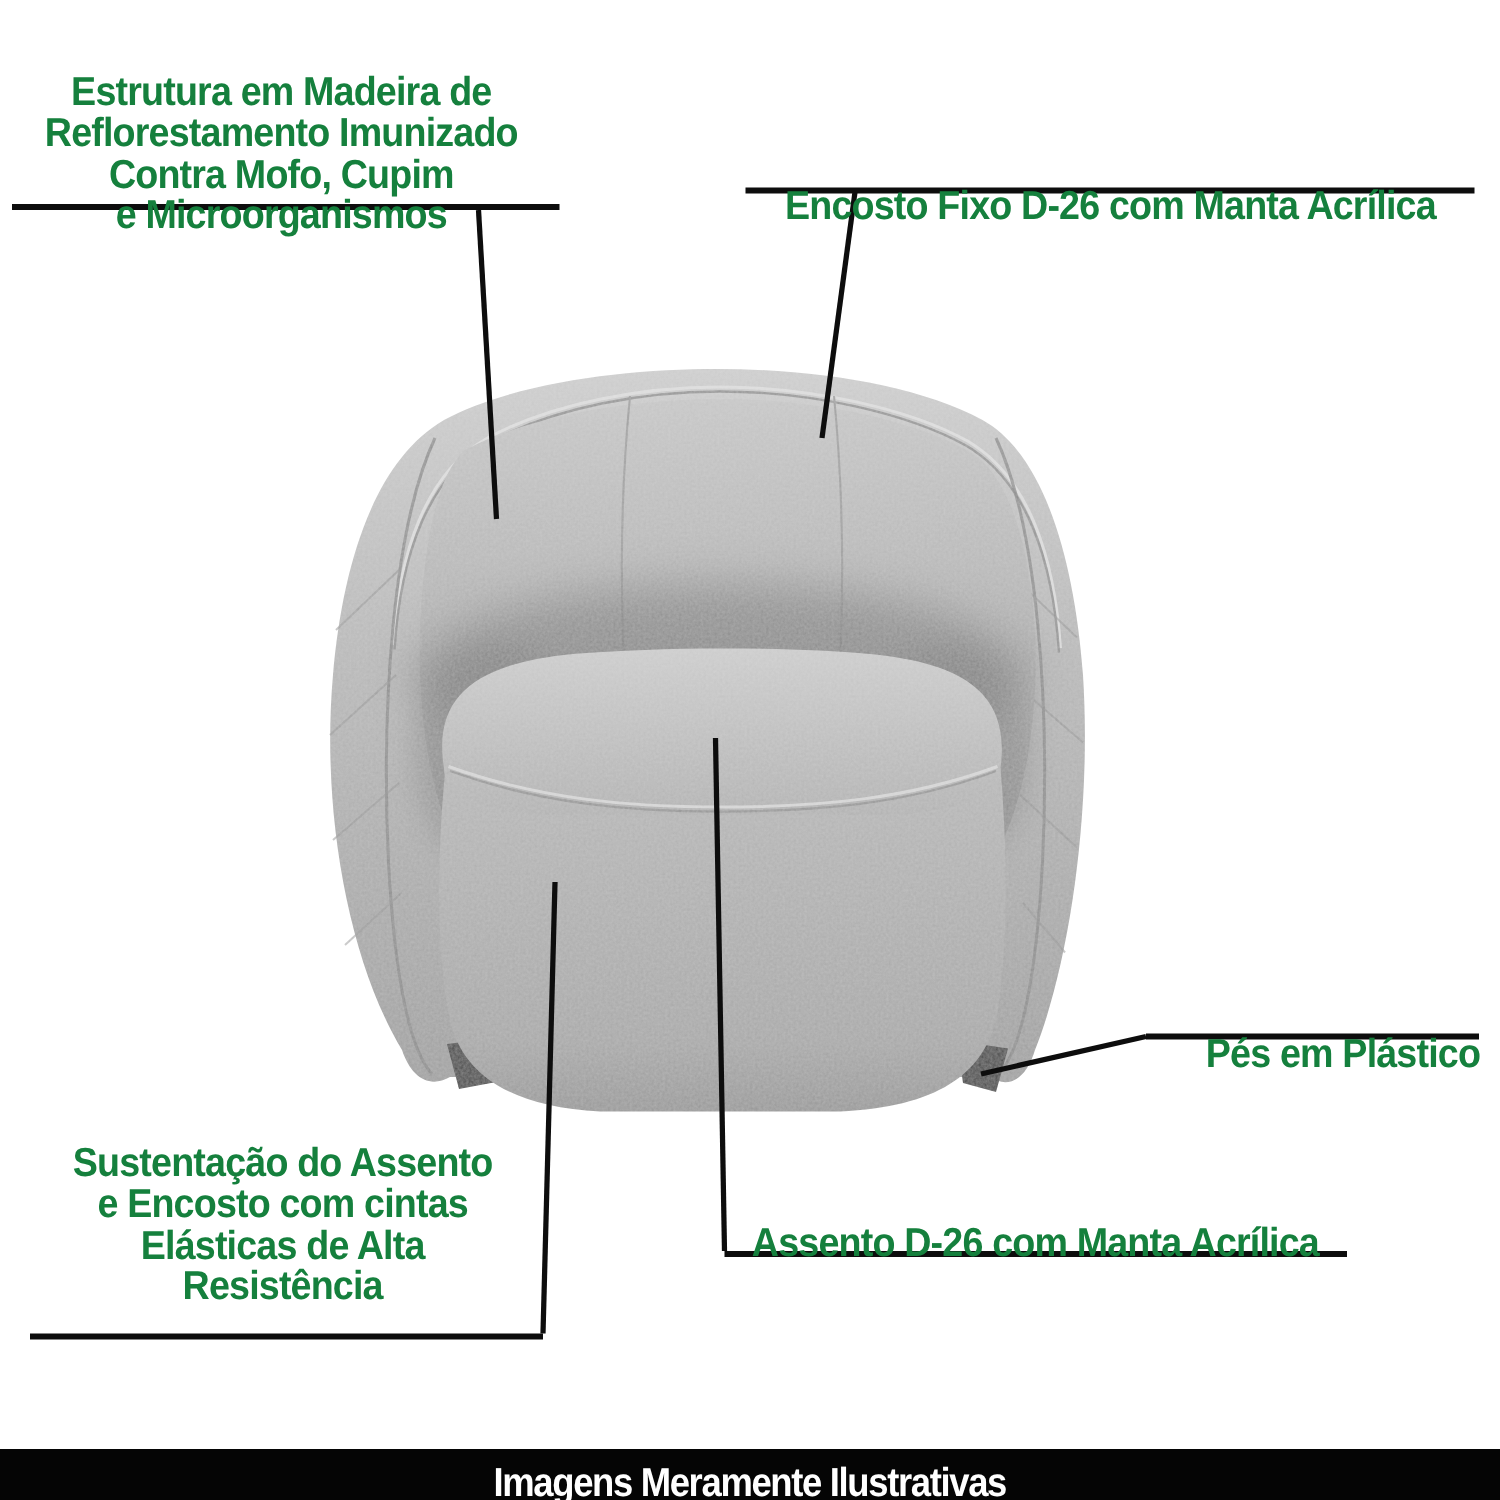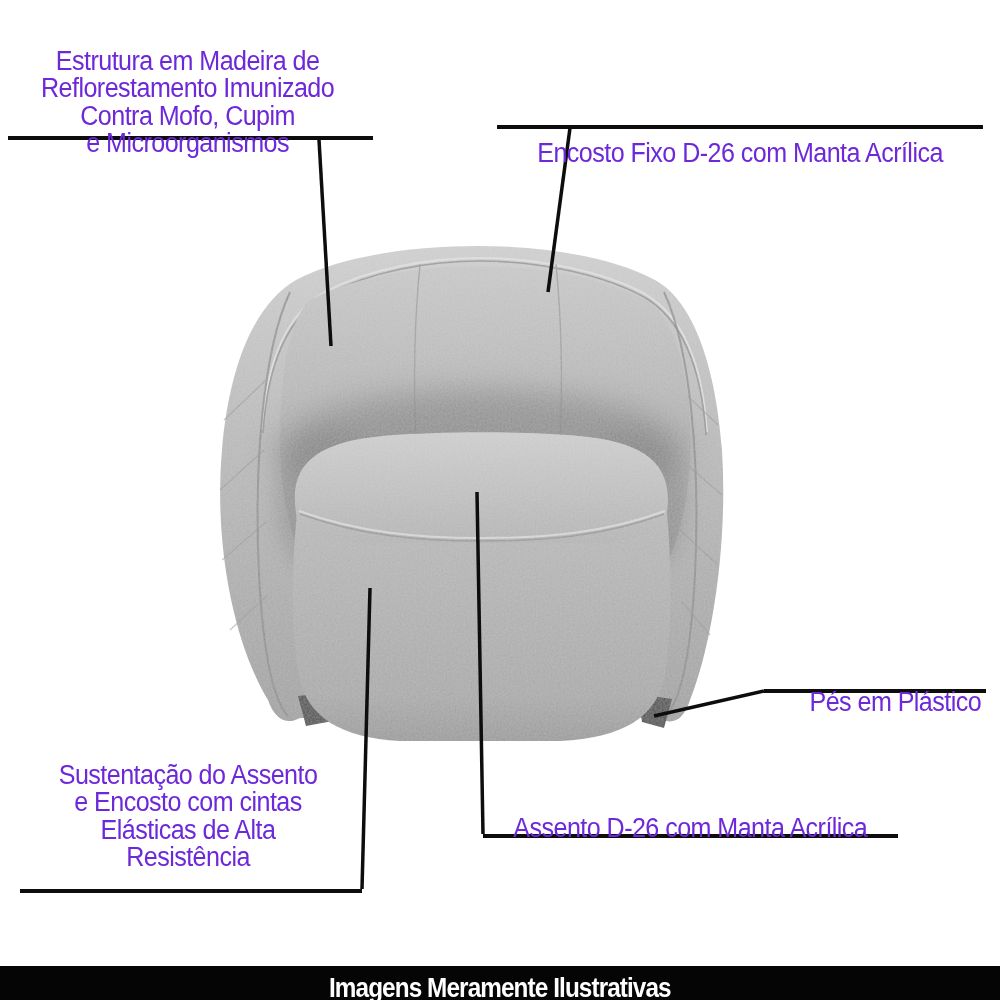--- a/index.html
+++ b/index.html
@@ -9,37 +9,37 @@
     position: relative;
     overflow: hidden;
     font-family: "Liberation Sans", sans-serif;
   }
   #figure-svg {
     position: absolute; left: 0; top: 0;
     width: 1000px; height: 1000px;
   }
   .label {
     position: absolute;
-    font-weight: normal;
+    font-weight: bold;
     font-size: 27px;
     line-height: 27.5px;
     letter-spacing: -0.6px;
-    color: #6d28d9;
+    color: #15803d;
     text-align: center;
     white-space: pre-line;
     z-index: 3;
   }
   .label .inner {
     display: inline-block;
     transform: scaleX(0.93);
     transform-origin: 50% 50%;
     white-space: pre-line;
   }
   .label-structure { left: 4px;   top: 20px;  width: 368px; }
-  .label-backrest  { left: 494px; top: 112px;  width: 492px; }
+  .label-backrest  { left: 494px; top: 96px;  width: 492px; }
   .label-feet      { left: 784px; top: 661px; width: 222px; }
   .label-support   { left: 14px;  top: 734px; width: 348px; }
   .label-seat      { left: 483px; top: 787px; width: 415px; }
   .footer {
     position: absolute; left: 0; top: 966px;
     width: 1000px; height: 44px;
     background: #050505;
     display: flex; align-items: center; justify-content: center;
     z-index: 4;
   }

